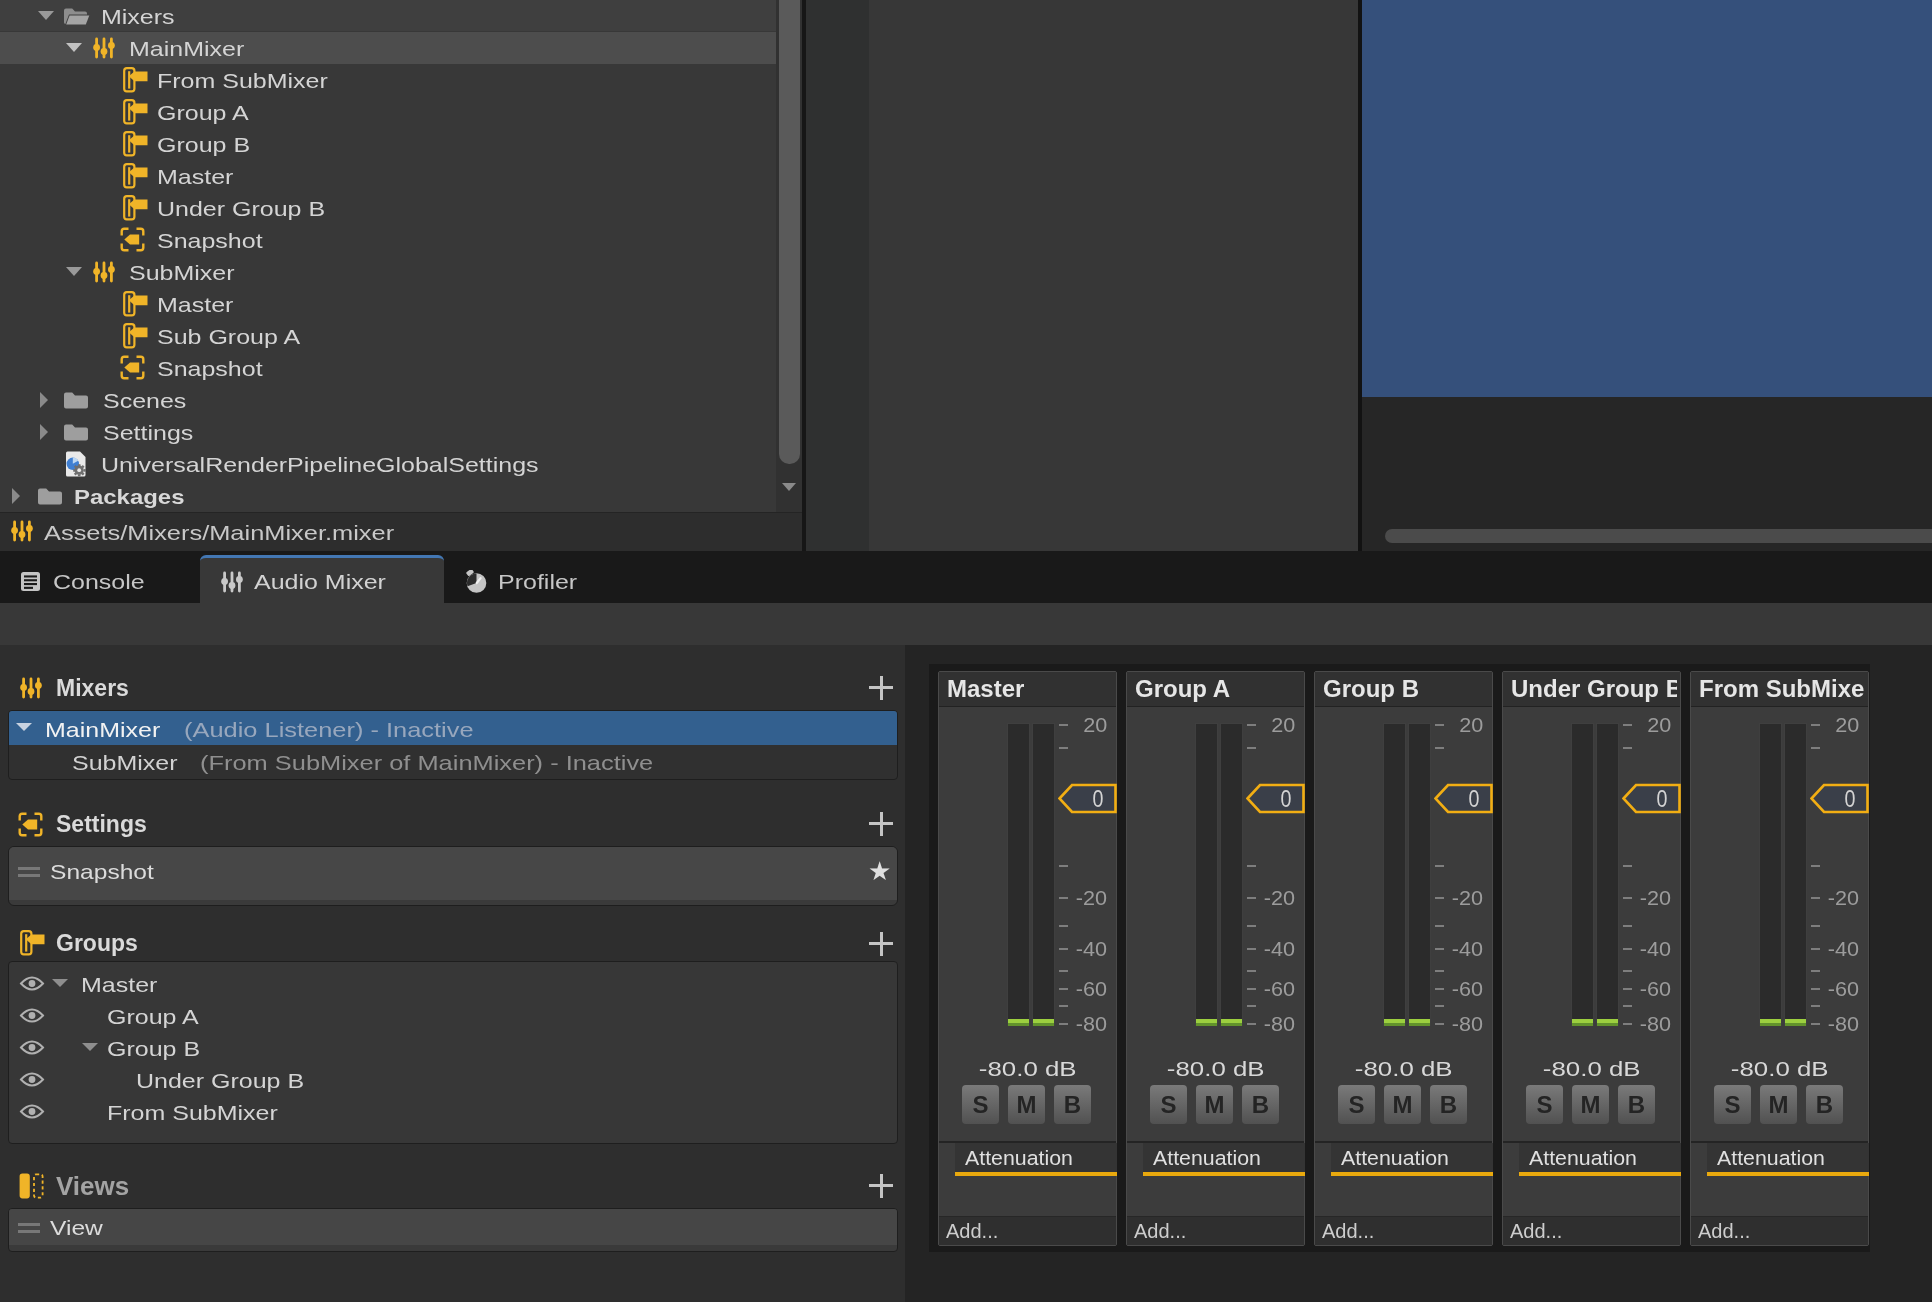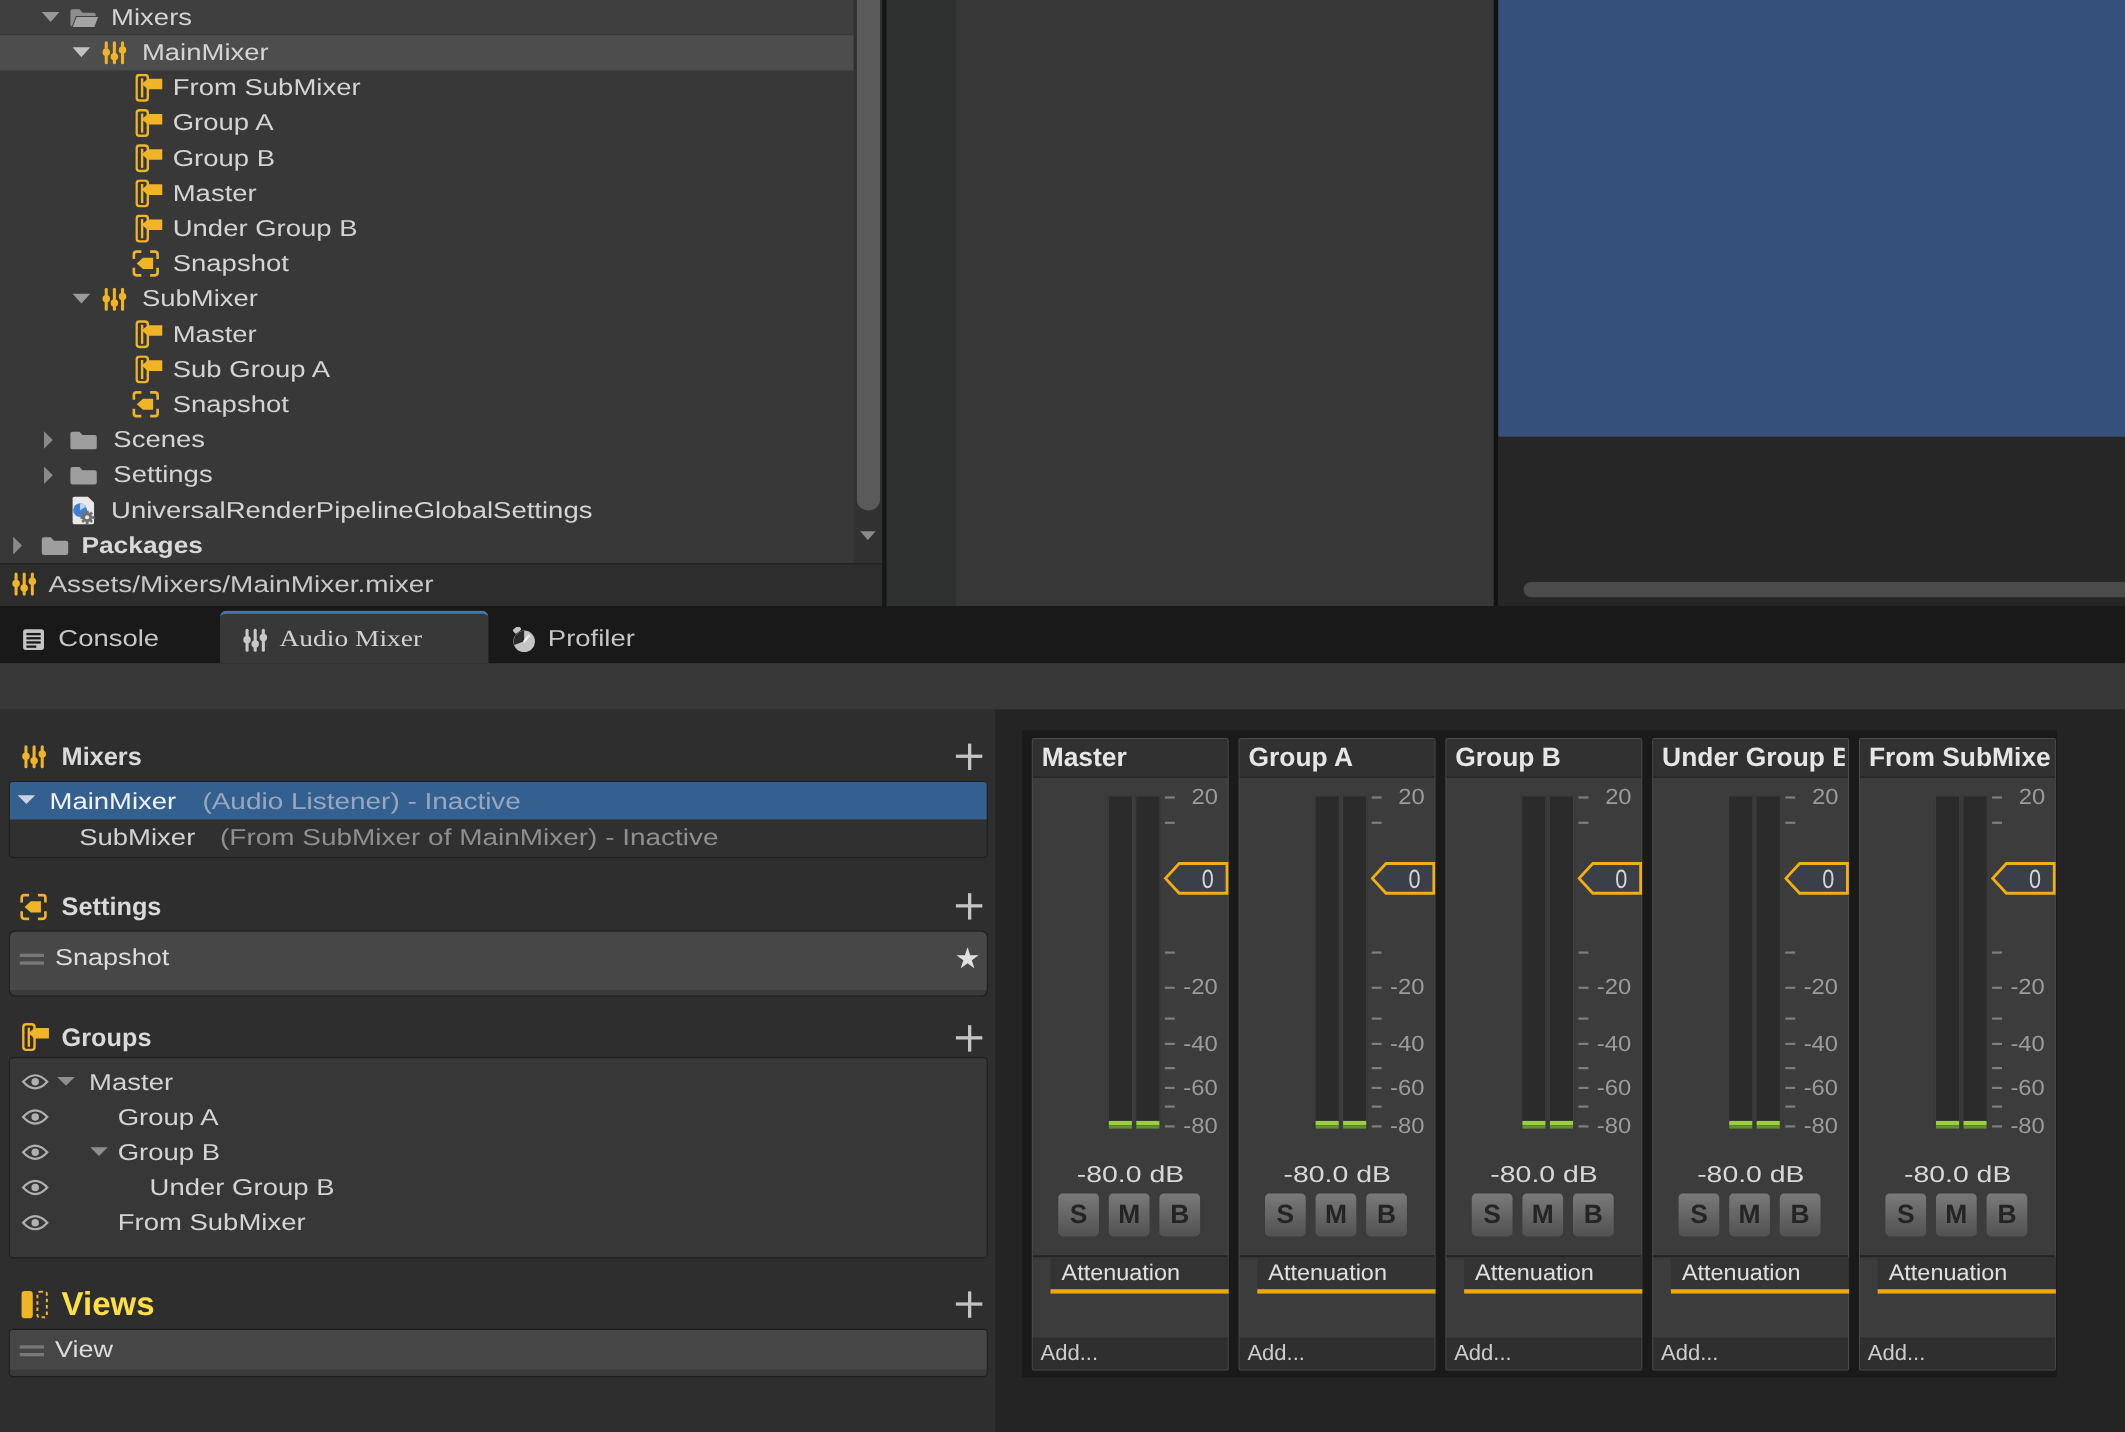--- a/index.html
+++ b/index.html
@@ -172,21 +172,21 @@
 <div style="position:absolute;left:220px;top:570px;line-height:0"><svg width="24" height="24" viewBox="0 0 24 24">
 <g fill="#c8c8c8">
           <rect x="3.2" y="1.5" width="2.8" height="21" rx="1.4"></rect>
 <rect x="10.6" y="1.5" width="2.8" height="21" rx="1.4"></rect>
 <rect x="18" y="1.5" width="2.8" height="21" rx="1.4"></rect>
 <circle cx="4.6" cy="11.5" r="3.4"></circle>
           <circle cx="12" cy="15.5" r="3.4"></circle>
           <circle cx="19.4" cy="9.5" r="3.4"></circle>
         </g>
       </svg></div>
-<div style="position:absolute;left:254px;top:581px;transform:translateY(-50%);font-size:21px;color:#d2d2d2;font-weight:400;white-space:pre;line-height:25px;font-family:Liberation Serif, serif;"><span style="display:inline-block;transform:scaleX(1.19);transform-origin:0 50%">Audio Mixer</span></div>
+<div style="position:absolute;left:254px;top:581px;transform:translateY(-50%);font-size:21px;color:#d2d2d2;font-weight:400;white-space:pre;line-height:25px;"><span style="display:inline-block;transform:scaleX(1.19);transform-origin:0 50%">Audio Mixer</span></div>
 <div style="position:absolute;left:464px;top:570px;line-height:0"><svg width="24" height="23" viewBox="0 0 24 23">
 <rect x="2.5" y="0.2" width="7" height="4.6" rx="1.2" fill="#c4c4c4" transform="rotate(-38 6 2.5)"></rect>
 <circle cx="12.5" cy="13" r="9.8" fill="#c4c4c4"></circle>
 <path d="M12.5 13 L12.5 3.4 A9.6 9.6 0 0 0 3.6 16.3 Z" fill="#2b2b2b"></path>
 <rect x="11.6" y="5.5" width="2.2" height="8.5" rx="1.1" fill="#efefef" transform="rotate(38 12.5 13)"></rect>
       </svg></div>
 <div style="position:absolute;left:498px;top:581px;transform:translateY(-50%);font-size:21px;color:#c6c6c6;font-weight:400;white-space:pre;line-height:25px;"><span style="display:inline-block;transform:scaleX(1.19);transform-origin:0 50%">Profiler</span></div>
 <div class="abs" style="left:0;top:603px;width:1932px;height:42px;background:#383838"></div>
 <div class="abs" style="left:0;top:645px;width:905px;height:657px;background:#2e2e2e"></div>
 <div class="abs" style="left:905px;top:645px;width:1027px;height:657px;background:#242424"></div>
@@ -262,21 +262,21 @@
 <div style="position:absolute;left:136px;top:1080px;transform:translateY(-50%);font-size:21px;color:#d4d4d4;font-weight:400;white-space:pre;line-height:25px;"><span style="display:inline-block;transform:scaleX(1.19);transform-origin:0 50%">Under Group B</span></div>
 <div style="position:absolute;left:19px;top:1103px;line-height:0"><svg width="26" height="17" viewBox="0 0 26 17">
 <path d="M2 8.5 Q13 -3.5 24 8.5 Q13 20.5 2 8.5 Z" fill="none" stroke="#b0b0b0" stroke-width="2"></path>
 <circle cx="13" cy="8.5" r="3.4" fill="#b0b0b0"></circle>
       </svg></div>
 <div style="position:absolute;left:107px;top:1112px;transform:translateY(-50%);font-size:21px;color:#d4d4d4;font-weight:400;white-space:pre;line-height:25px;"><span style="display:inline-block;transform:scaleX(1.19);transform-origin:0 50%">From SubMixer</span></div>
 <div style="position:absolute;left:19px;top:1173px;line-height:0"><svg width="25" height="26" viewBox="0 0 25 26">
 <rect x="1.4" y="1.4" width="8.6" height="23.2" rx="2" fill="#f0b428" stroke="#f0b428" stroke-width="1.6"></rect>
 <rect x="15" y="1.4" width="8.6" height="23.2" rx="2" fill="none" stroke="#f0b428" stroke-width="1.8" stroke-dasharray="3.2 2.6"></rect>
       </svg></div>
-<div style="position:absolute;left:56px;top:1186px;transform:translateY(-50%);font-size:30px;color:#fde047;font-weight:700;white-space:pre;line-height:27px;"><span style="display:inline-block;transform:scaleX(1.0);transform-origin:0 50%">Views</span></div>
+<div style="position:absolute;left:56px;top:1186px;transform:translateY(-50%);font-size:26px;color:#a3a3a3;font-weight:700;white-space:pre;line-height:27px;"><span style="display:inline-block;transform:scaleX(1.0);transform-origin:0 50%">Views</span></div>
 <div style="position:absolute;left:869px;top:1184px;width:24px;height:3px;background:#c4c4c4"></div>
     <div style="position:absolute;left:880px;top:1174px;width:3px;height:24px;background:#c4c4c4"></div>
 <div class="abs" style="left:8px;top:1208px;width:890px;height:44px;background:#3a3a3a;border:1px solid #1e1e1e;border-radius:4px"></div>
 <div class="abs" style="left:9px;top:1209px;width:888px;height:36px;background:#464646;border-radius:3px 3px 0 0"></div>
 <div class="abs" style="left:18px;top:1223px;width:22px;height:2.5px;background:#787878"></div>
 <div class="abs" style="left:18px;top:1230px;width:22px;height:2.5px;background:#787878"></div>
 <div style="position:absolute;left:50px;top:1227px;transform:translateY(-50%);font-size:21px;color:#dcdcdc;font-weight:400;white-space:pre;line-height:25px;"><span style="display:inline-block;transform:scaleX(1.17);transform-origin:0 50%">View</span></div>
 <div class="abs" style="left:938px;top:671px;width:179px;height:575px;background:#3c3c3c;border:1px solid #4a4a4a;border-radius:2px"></div>
     <div class="abs" style="left:939px;top:672px;width:177px;height:35px;background:#313131;border-bottom:1px solid #222;overflow:hidden"></div>
     <div class="abs" style="left:947px;top:676px;width:166px;height:26px;overflow:hidden;font-size:24px;line-height:26px;font-weight:700;color:#e6e6e6;white-space:pre">Master</div>

